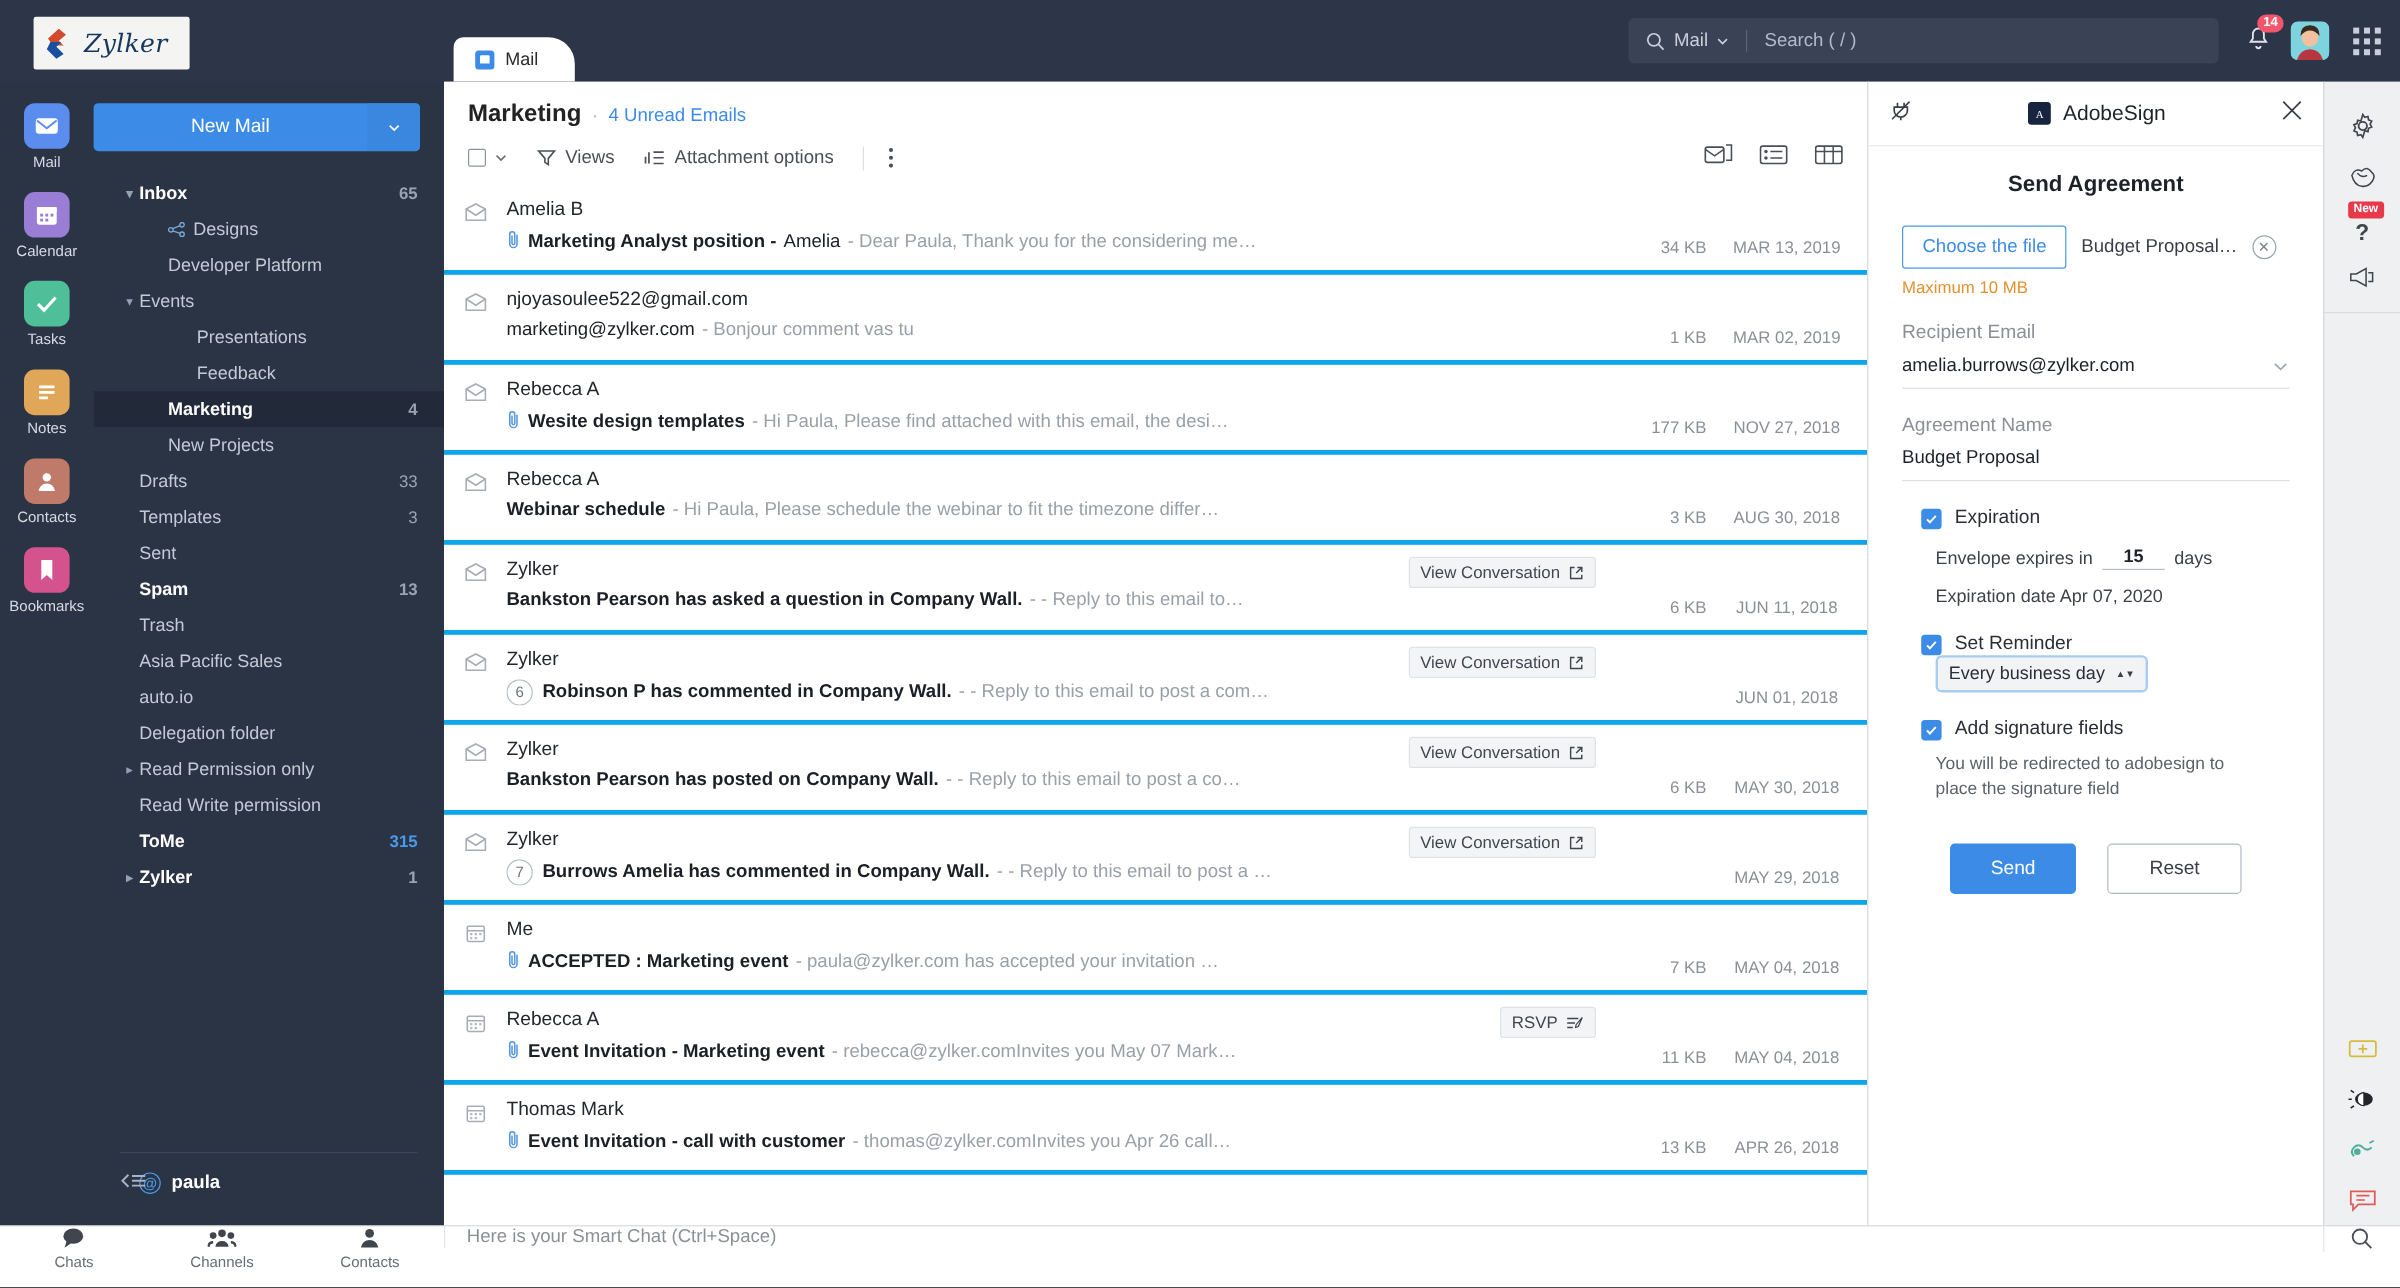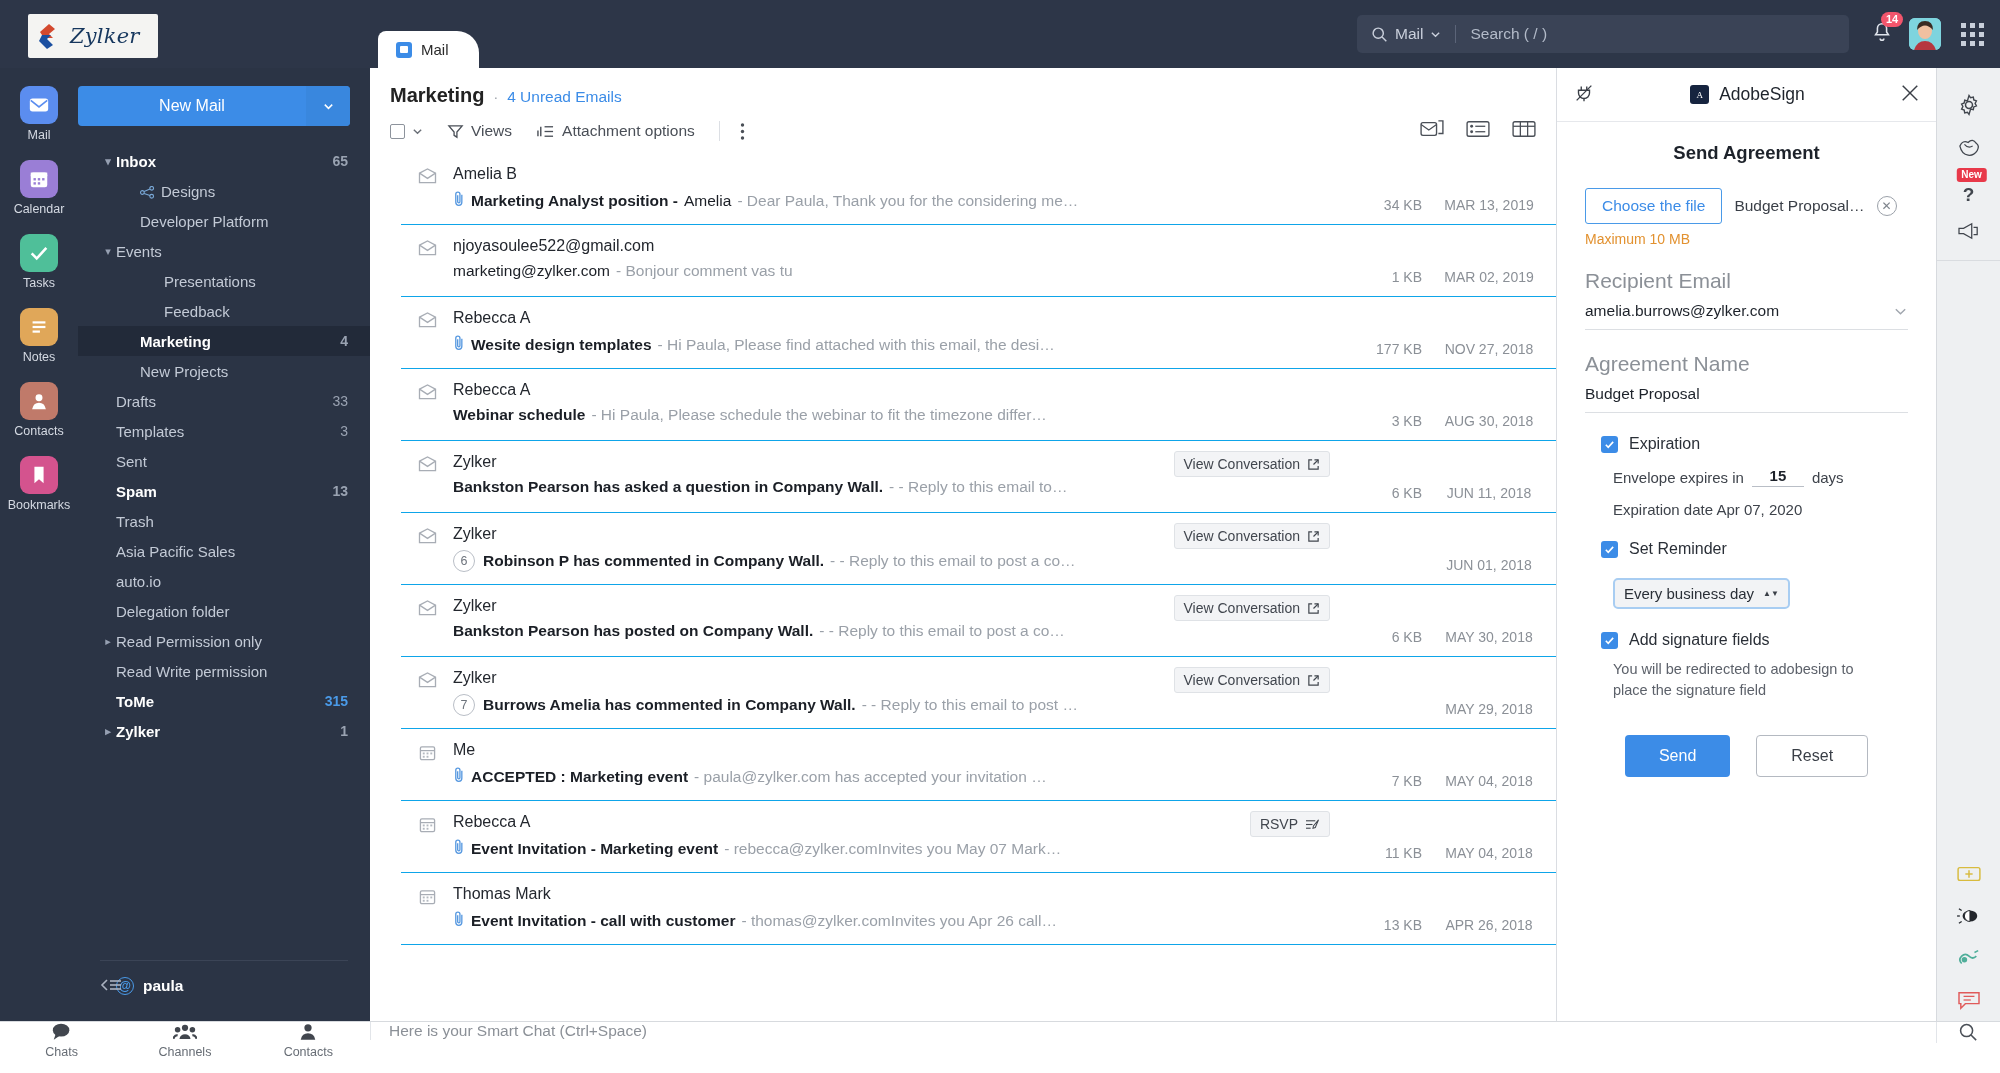--- a/index.html
+++ b/index.html
@@ -189,24 +189,23 @@
     margin-right: 24px;
   }
   .tb-check { width: 15px; height: 15px; border: 1.6px solid #8d939c; border-radius: 2px; }
   .tb-sep { width: 1px; height: 20px; background: #dcdfe4; margin-right: 20px; }
   .tb-right { margin-left: auto; display: flex; align-items: center; gap: 22px; }
   .ml-rows { flex: 1; overflow: hidden; }
 
   .mrow {
     display: flex; align-items: flex-start;
     padding: 12px 0 11px 0;
-    border-bottom: 1px solid #0ea5e9;
+    border-bottom: 4px solid #0ea5e9;
     min-height: 63px;
     cursor: pointer;
-    margin-left: 31px;
   }
   .m-icon { width: 52px; flex: 0 0 52px; display: flex; justify-content: center; padding-top: 3px; }
   .m-main { flex: 1; min-width: 0; padding-right: 10px; }
   .m-sender { font-size: 16px; color: #23272e; margin-bottom: 7px; }
   .m-line2 { display: flex; align-items: center; gap: 6px; font-size: 15.5px; white-space: nowrap; overflow: hidden; }
   .m-subject { color: #1b1f26; font-weight: 600; flex-shrink: 0; }
   .m-subject-light { color: #1b1f26; font-weight: 400; flex-shrink: 0; }
   .m-snippet { color: #9aa0a8; overflow: hidden; text-overflow: ellipsis; }
   .m-badge {
     width: 22px; height: 22px; border-radius: 50%;
@@ -251,21 +250,21 @@
     font-size: 15.5px; padding: 8px 16px; border-radius: 3px; cursor: pointer;
   }
   .file-name { font-size: 15.5px; color: #3a3f47; max-width: 140px; overflow: hidden; white-space: nowrap; text-overflow: ellipsis; }
   .x-circle {
     width: 20px; height: 20px; border: 1.4px solid #9ba1a9; border-radius: 50%;
     color: #7d838b; font-size: 12px; display: flex; align-items: center; justify-content: center;
     flex: 0 0 20px; cursor: pointer;
   }
   .maxsize { color: #e2912f; font-size: 14px; margin-top: 7px; }
   .fld { margin-top: 22px; }
-  .fld-label { font-size: 21px; color: #8b9097; margin-bottom: 9px; }
+  .fld-label { font-size: 16px; color: #8b9097; margin-bottom: 9px; }
   .fld-input {
     display: flex; align-items: center;
     border-bottom: 1px solid #dcdfe3;
     padding-bottom: 9px;
     font-size: 15.5px; color: #1d222a;
   }
   .fld-input .val { flex: 1; }
   .chk-row { display: flex; align-items: center; gap: 11px; margin-top: 22px; margin-left: 16px; }
   .chk {
     width: 17px; height: 17px; border-radius: 3px; background: #3c8ce7;
@@ -273,21 +272,21 @@
     cursor: pointer;
   }
   .chk svg { display: block; }
   .chk-label { font-size: 16px; color: #2a2f37; }
   .sub-line { margin-left: 28px; margin-top: 14px; font-size: 15px; color: #3e434b; display: flex; align-items: center; gap: 8px; }
   .num-input {
     width: 52px; border-bottom: 1px solid #b9bec6; text-align: center;
     font-weight: bold; color: #1d222a; padding-bottom: 2px;
   }
   .select-box {
-    margin-left: 28px; margin-top: 20px;
+    margin-left: 28px; margin-top: 0;
     display: inline-flex; align-items: center; gap: 9px;
     border: 2px solid #a8cdf2; border-radius: 5px;
     background: #f2f3f5;
     padding: 5px 9px; font-size: 15px; color: #2a2f37;
     cursor: pointer;
   }
   .spinner { display: flex; flex-direction: column; gap: 1px; font-size: 8px; line-height: 7px; color: #3a3f47; }
   .helper { margin-left: 28px; margin-top: 10px; font-size: 14.5px; color: #5c616a; line-height: 1.45; width: 250px; }
   .btn-row { display: flex; justify-content: center; gap: 26px; margin-top: 34px; }
   .send-btn {

